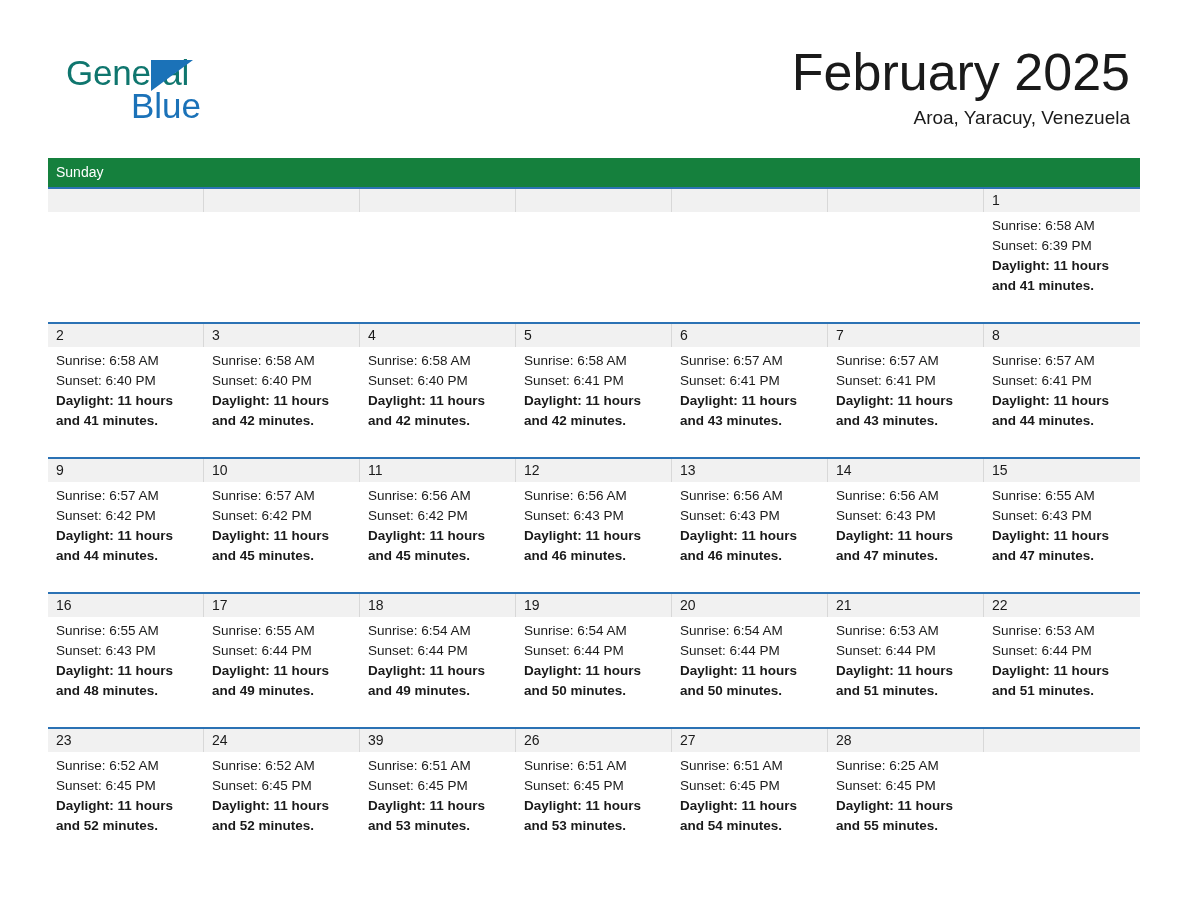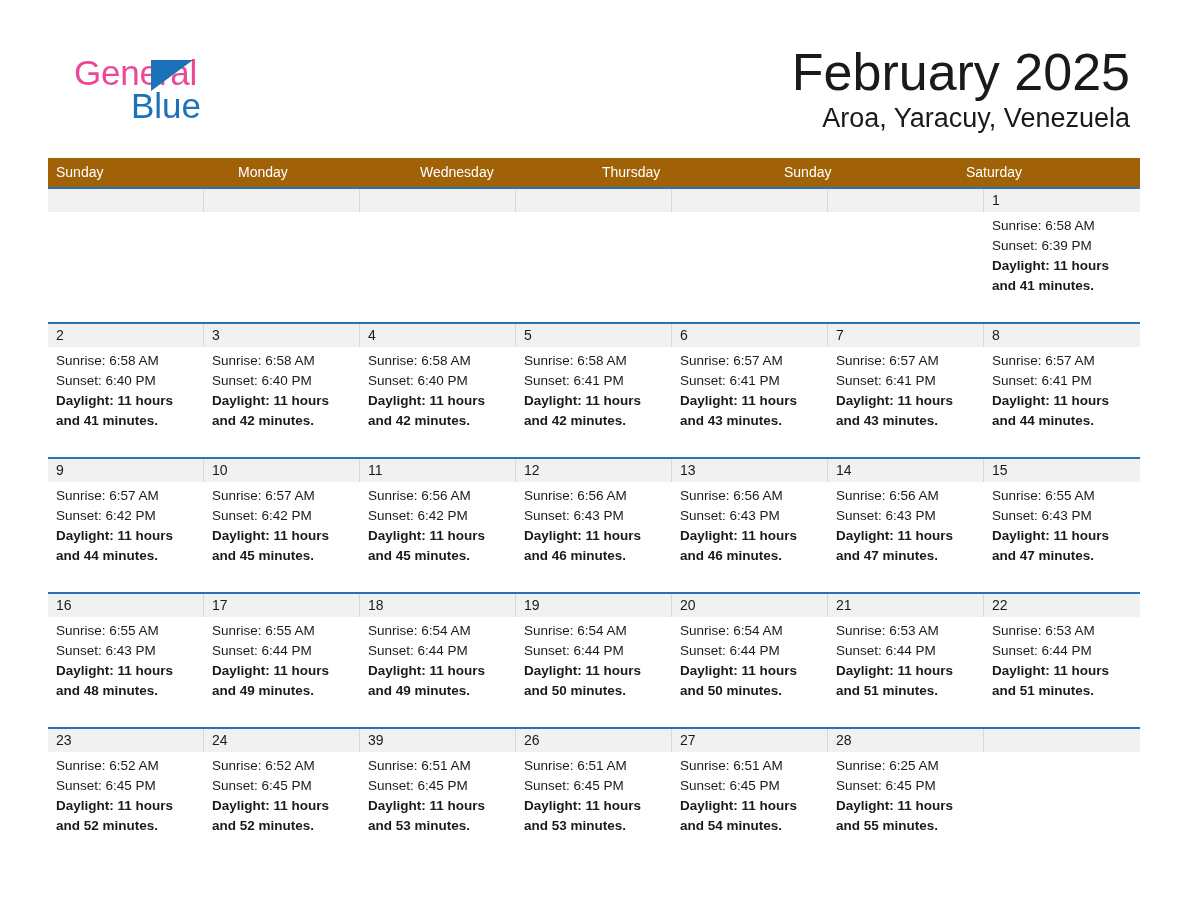--- a/index.html
+++ b/index.html
@@ -33,25 +33,25 @@
 
   .logo {
     position: absolute;
     left: 58px;
     top: 53px;
     width: 320px;
     height: 75px;
   }
   .logo-general {
     position: absolute;
-    left: 16px;
+    left: 8px;
     top: 0;
     font-size: 35px;
     line-height: 40px;
-    color: #ec4899;
+    color: #0f766e;
     letter-spacing: -0.2px;
     font-weight: 400;
   }
   .logo-tri {
     position: absolute;
     left: 93px;
     top: 7px;
     width: 0;
     height: 0;
     border-left: 42px solid #1b72b8;
@@ -75,41 +75,42 @@
   }
   .cal-title {
     font-size: 52px;
     line-height: 48px;
     font-weight: 400;
     color: #1a1a1a;
     white-space: nowrap;
   }
   .cal-subtitle {
     margin-top: 8px;
-    font-size: 27px;
+    font-size: 19px;
     line-height: 28px;
     font-weight: 400;
     color: #1a1a1a;
     white-space: nowrap;
     margin-left: 32px;
   }
 
   
   .calendar {
     position: absolute;
     left: 48px;
     top: 158px;
     width: 1092px;
   }
 
   .weekday-row {
     display: flex;
     width: 1092px;
     height: 29px;
-    background: #a16207;
+    background: #15803d;
+    flex-direction: column;
   }
   .weekday-cell {
     flex: 1 1 0;
     box-sizing: border-box;
     padding: 5px 0 0 8px;
     color: #ffffff;
     font-size: 14px;
     line-height: 18px;
     white-space: nowrap;
   }

